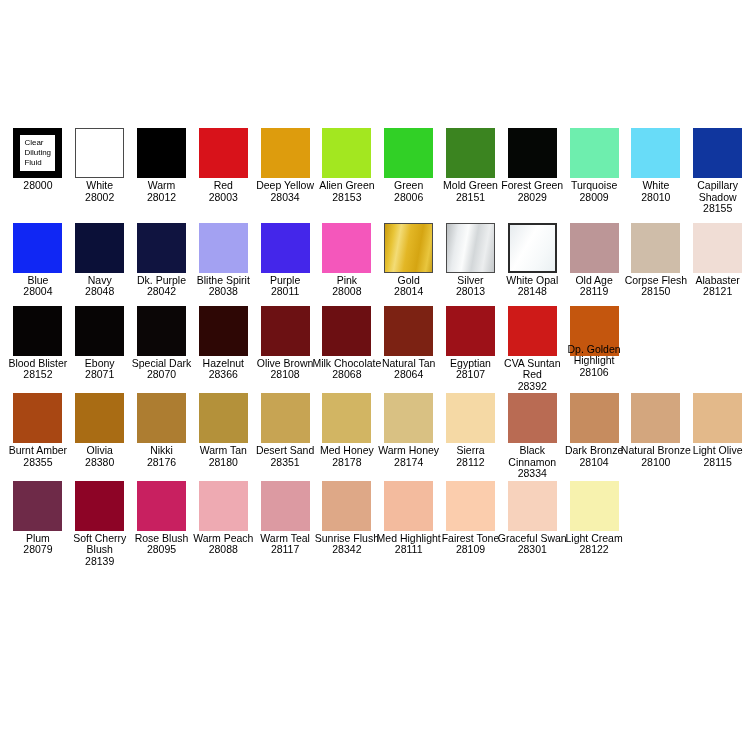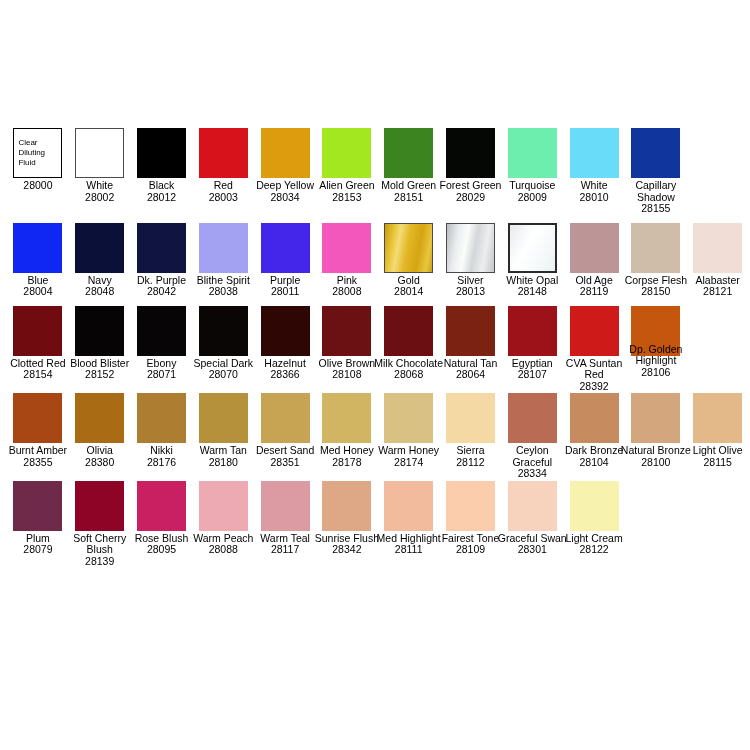--- a/index.html
+++ b/index.html
@@ -40,21 +40,21 @@
   .swatch-chip {
     width: 49px;
     height: 50px;
     box-sizing: border-box;
     display: block;
   }
   .swatch-chip.bordered {
     border: 1px solid #4a4a4a;
   }
   .swatch-chip.clear-fluid {
-    border: 1px solid #000000;
+    border: 7px solid #000000;
     background: #ffffff;
     display: flex;
     flex-direction: column;
     justify-content: center;
     align-items: flex-start;
     padding-left: 4px;
     padding-right: 2px;
   }
   .clear-fluid-line {
     font-size: 8px;
@@ -105,21 +105,21 @@
       <div class="swatch-cell">
         <div class="swatch-chip bordered" style="background: rgb(255, 255, 255);"></div>
         <div class="swatch-label">
           <span class="swatch-name">White</span>
           <span class="swatch-code">28002</span>
         </div>
       </div>
       <div class="swatch-cell">
         <div class="swatch-chip" style="background: rgb(0, 0, 0);"></div>
         <div class="swatch-label">
-          <span class="swatch-name">Black</span>
+          <span class="swatch-name">Warm</span>
           <span class="swatch-code">28012</span>
         </div>
       </div>
       <div class="swatch-cell">
         <div class="swatch-chip" style="background: rgb(216, 18, 26);"></div>
         <div class="swatch-label">
           <span class="swatch-name">Red</span>
           <span class="swatch-code">28003</span>
         </div>
       </div>
@@ -131,20 +131,27 @@
         </div>
       </div>
       <div class="swatch-cell">
         <div class="swatch-chip" style="background: rgb(163, 231, 32);"></div>
         <div class="swatch-label">
           <span class="swatch-name">Alien Green</span>
           <span class="swatch-code">28153</span>
         </div>
       </div>
       <div class="swatch-cell">
+        <div class="swatch-chip" style="background: rgb(49, 208, 38);"></div>
+        <div class="swatch-label">
+          <span class="swatch-name">Green</span>
+          <span class="swatch-code">28006</span>
+        </div>
+      </div>
+      <div class="swatch-cell">
         <div class="swatch-chip" style="background: rgb(59, 132, 32);"></div>
         <div class="swatch-label">
           <span class="swatch-name">Mold Green</span>
           <span class="swatch-code">28151</span>
         </div>
       </div>
       <div class="swatch-cell">
         <div class="swatch-chip" style="background: rgb(5, 7, 5);"></div>
         <div class="swatch-label">
           <span class="swatch-name">Forest Green</span>
@@ -253,27 +260,20 @@
       </div>
       <div class="swatch-cell">
         <div class="swatch-chip" style="background: rgb(240, 221, 213);"></div>
         <div class="swatch-label">
           <span class="swatch-name">Alabaster</span>
           <span class="swatch-code">28121</span>
         </div>
       </div>
     </div>
     <div class="swatch-row row-2">
-      <div class="swatch-cell">
-        <div class="swatch-chip" style="background: rgb(112, 12, 16);"></div>
-        <div class="swatch-label">
-          <span class="swatch-name">Clotted Red</span>
-          <span class="swatch-code">28154</span>
-        </div>
-      </div>
       <div class="swatch-cell">
         <div class="swatch-chip" style="background: rgb(6, 4, 4);"></div>
         <div class="swatch-label">
           <span class="swatch-name">Blood Blister</span>
           <span class="swatch-code">28152</span>
         </div>
       </div>
       <div class="swatch-cell">
         <div class="swatch-chip" style="background: rgb(7, 5, 5);"></div>
         <div class="swatch-label">
@@ -391,21 +391,21 @@
       <div class="swatch-cell">
         <div class="swatch-chip" style="background: rgb(245, 217, 165);"></div>
         <div class="swatch-label">
           <span class="swatch-name">Sierra</span>
           <span class="swatch-code">28112</span>
         </div>
       </div>
       <div class="swatch-cell">
         <div class="swatch-chip" style="background: rgb(185, 107, 83);"></div>
         <div class="swatch-label">
-          <span class="swatch-name">Ceylon Graceful</span>
+          <span class="swatch-name">Black Cinnamon</span>
           <span class="swatch-code">28334</span>
         </div>
       </div>
       <div class="swatch-cell">
         <div class="swatch-chip" style="background: rgb(198, 140, 95);"></div>
         <div class="swatch-label">
           <span class="swatch-name">Dark Bronze</span>
           <span class="swatch-code">28104</span>
         </div>
       </div>

